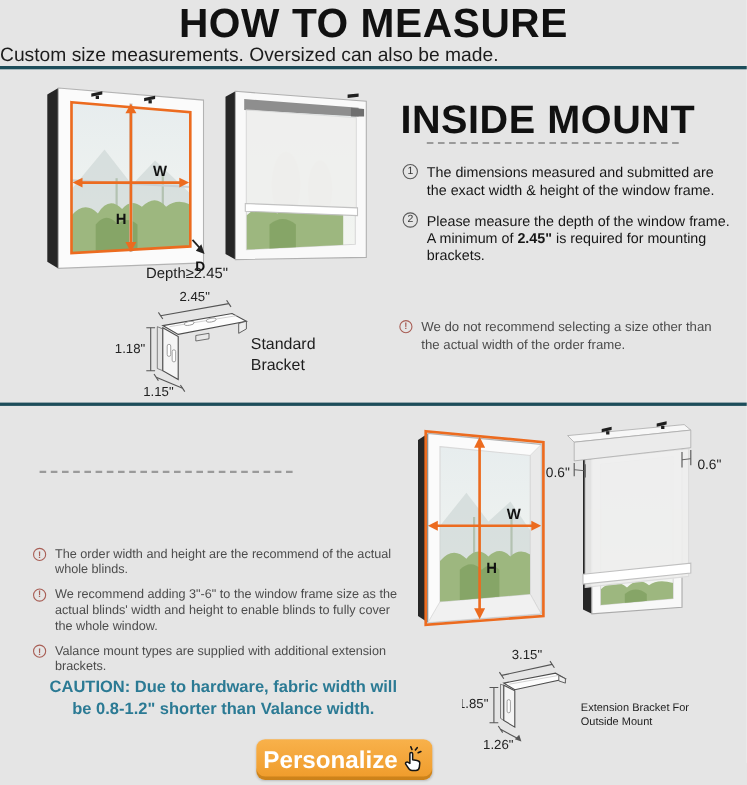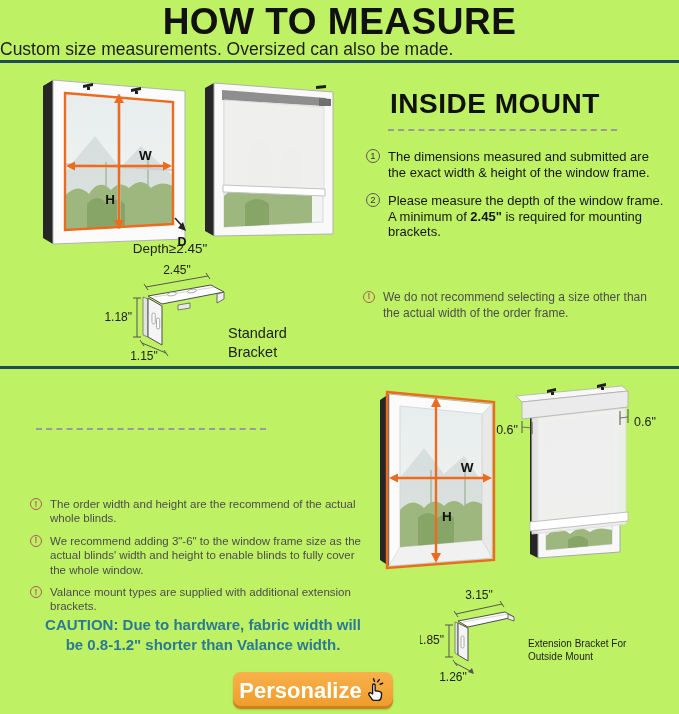--- a/index.html
+++ b/index.html
@@ -1,42 +1,42 @@
 <!DOCTYPE html>
 <html><head>
 <meta charset="utf-8">
 <style>
   * { margin:0; padding:0; box-sizing:border-box; }
   body { background:#fff; }
-  .page { position:relative; width:679px; height:714px; background:#bef264;
+  .page { position:relative; width:679px; height:714px; background:#e5e5e5;
           font-family:"Liberation Sans", sans-serif; color:#1a1a1a; overflow:hidden; }
 
   .title { position:absolute; top:1px; left:0; right:0; text-align:center;
            font-size:37px; font-weight:bold; letter-spacing:.5px; color:#111; }
   .subtitle { position:absolute; top:39px; left:0; right:0; text-align:left;
               font-size:17.5px; color:#1d1d1d; }
   .hr { position:absolute; left:0; width:679px; height:3px; background:#1D4D5A; }
   .hr1 { top:60px; } .hr2 { top:366px; }
 
-  .im-head { position:absolute; left:390px; top:88px; font-size:28px; font-weight:bold; color:#111; letter-spacing:.5px; }
+  .im-head { position:absolute; left:364px; top:88px; font-size:36px; font-weight:bold; color:#111; letter-spacing:.5px; }
   .im-dash { position:absolute; left:388px; top:129px; width:229px; border-top:2px dashed #9a9a9a; }
   .steps { position:absolute; left:366px; top:149px; width:300px; }
   .step { display:flex; gap:8px; margin-bottom:13px; font-size:13px; line-height:1.2; color:#161616; }
   .circle-num { flex:0 0 auto; width:14px; height:14px; border:1px solid #5a5a5a; border-radius:50%;
                 font-size:9.5px; display:flex; align-items:center; justify-content:center; color:#333; margin-top:0px; }
   .note-row { display:flex; gap:8px; font-size:12px; line-height:1.3; color:#4c4c4c; }
   .note-ic { flex:0 0 auto; width:12px; height:12px; border:1.3px solid #A85E55; border-radius:50%;
              color:#A85E55; font-size:8.5px; font-weight:bold; display:flex; align-items:center;
              justify-content:center; margin-top:1px; }
   .im-note { position:absolute; left:363px; top:290px; width:302px; }
 
   .depth-caption { position:absolute; left:95px; top:241px; width:150px; text-align:center;
                    font-size:13.5px; color:#222; }
   .svg-abs { position:absolute; }
-  .std-bracket-label { position:absolute; left:228px; top:324px; width:95px;
+  .std-bracket-label { position:absolute; left:228px; top:304px; width:95px;
                        font-size:14.5px; line-height:1.3; color:#1d1d1d; }
   .ext-bracket-label { position:absolute; left:528px; top:637px; width:112px;
                        font-size:10px; line-height:1.32; color:#1d1d1d; }
 
   .om-head { position:absolute; left:34px; top:388px; font-size:28px; font-weight:bold; color:#111; letter-spacing:.5px; }
   .om-dash { position:absolute; left:36px; top:428px; width:230px; border-top:2px dashed #9a9a9a; }
   .om-intro { position:absolute; left:38px; top:437px; width:325px; font-size:13.5px; line-height:1.35; color:#161616; }
   .om-notes { position:absolute; left:30px; top:497px; width:334px; display:flex; flex-direction:column; gap:8px; }
   .om-notes .note-row { font-size:11.5px; line-height:1.25; }
   .om-caution { position:absolute; left:38px; top:615px; width:330px; font-size:15px; font-weight:bold;

